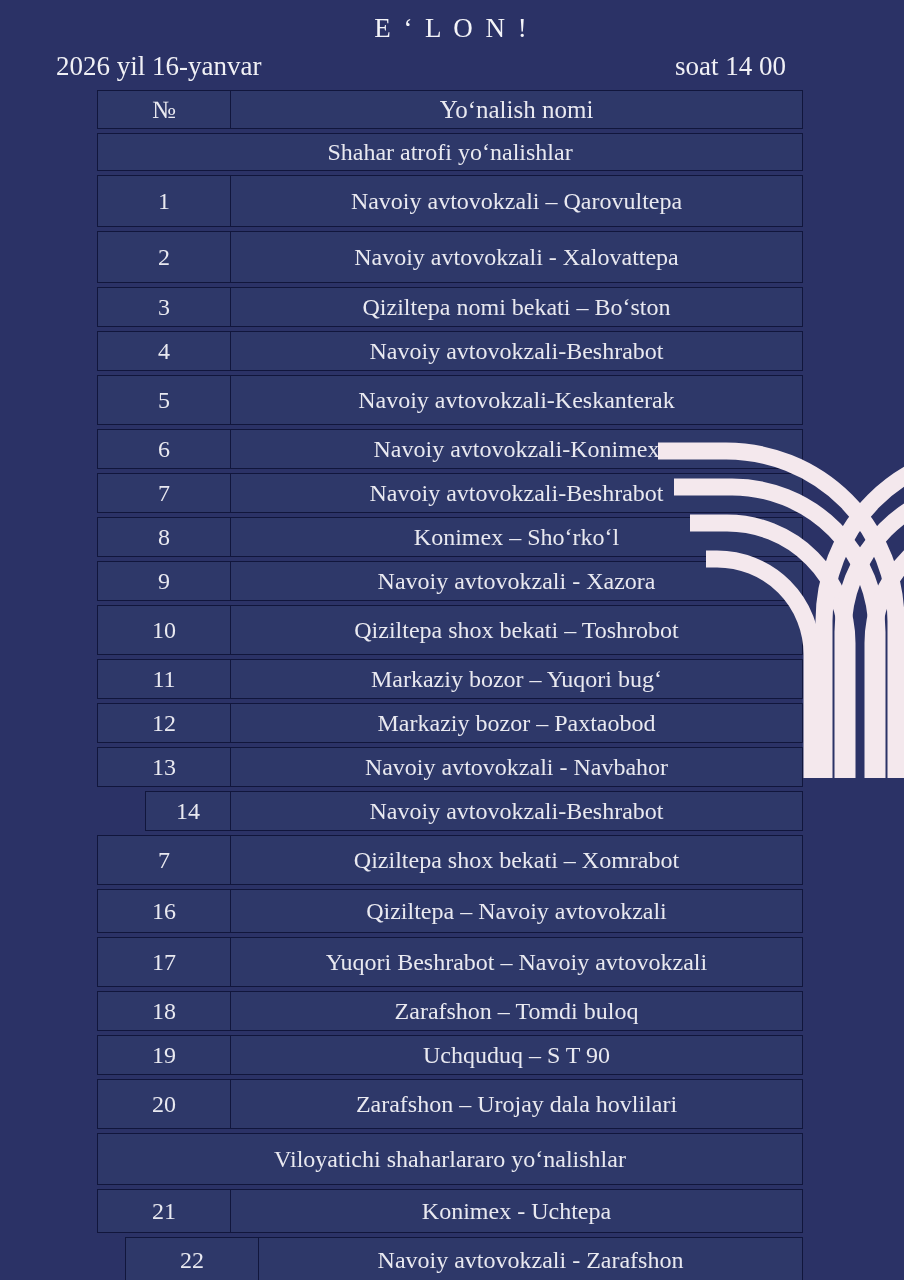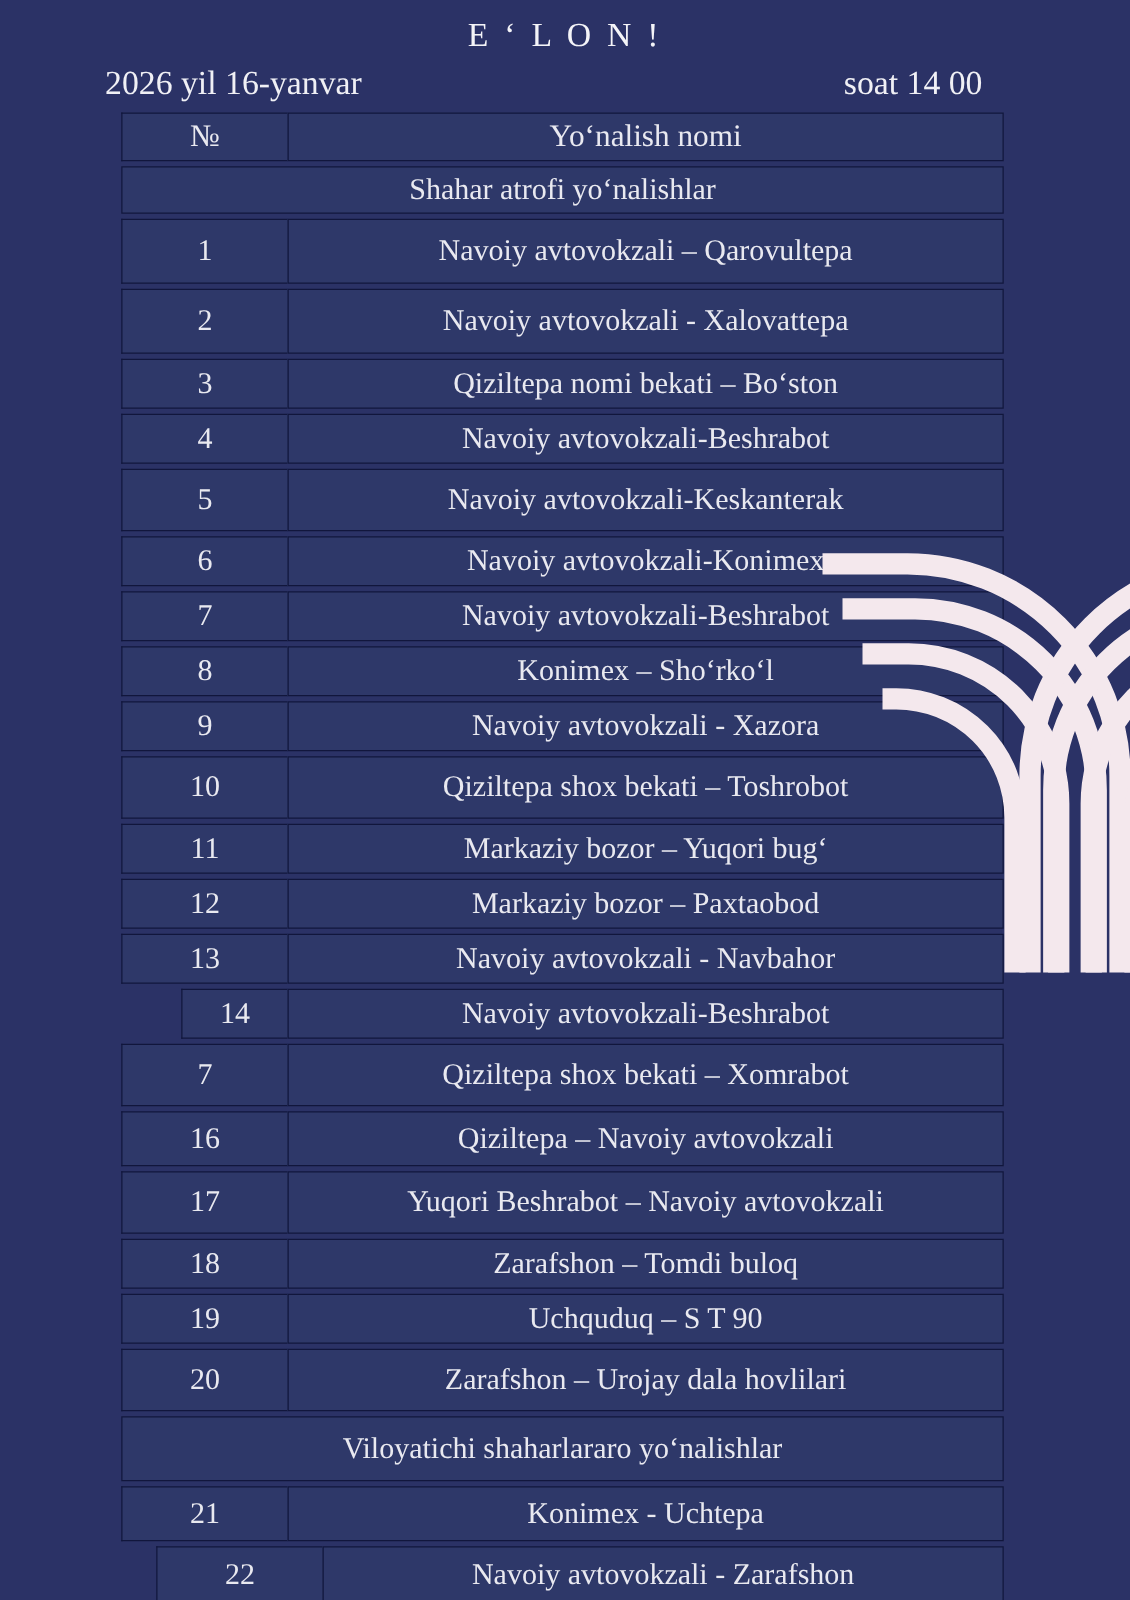--- a/index.html
+++ b/index.html
@@ -13,21 +13,21 @@
   .title{
     text-align:center;
     margin-top:13px;
     font-size:27px;
     letter-spacing:3px;
     color:#f4f4f8;
   }
   .date-row{
     display:flex;
     justify-content:space-between;
-    padding:0 118px 0 84px;
+    padding:0 118px 0 56px;
     margin-top:7px;
     font-size:27px;
     color:#f0f0f5;
   }
   .routes-table{
     position:absolute;
     left:97px;top:90px;
     width:706px;
   }
   .row{

